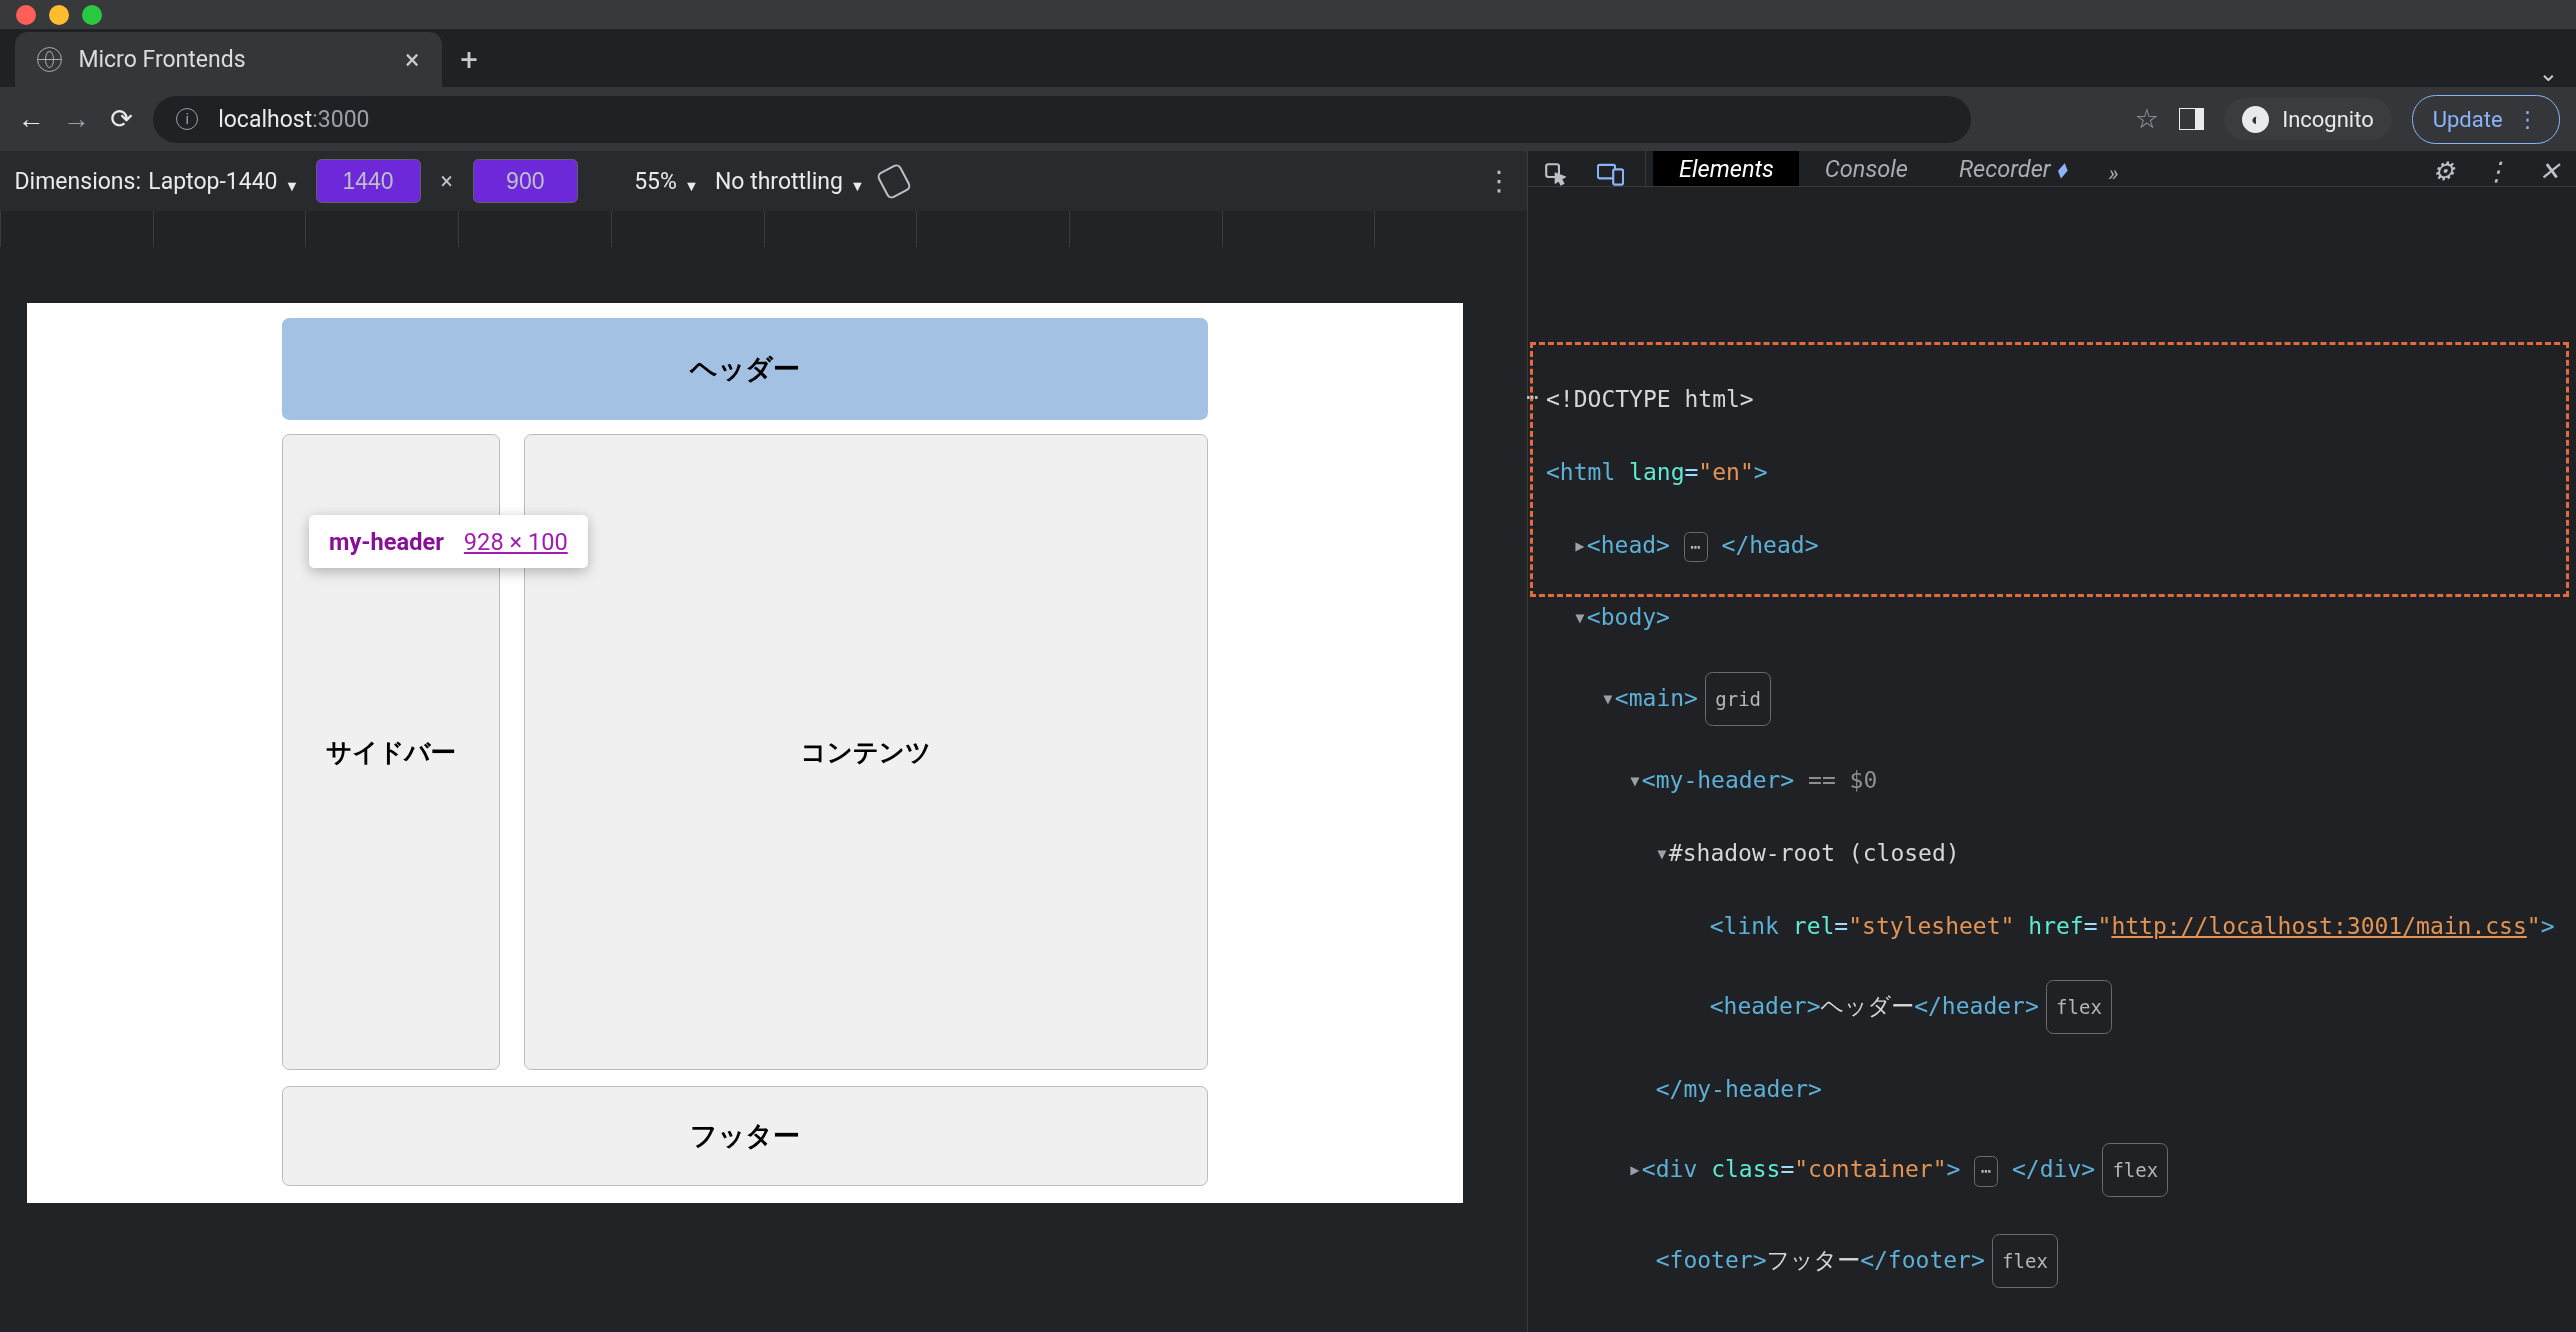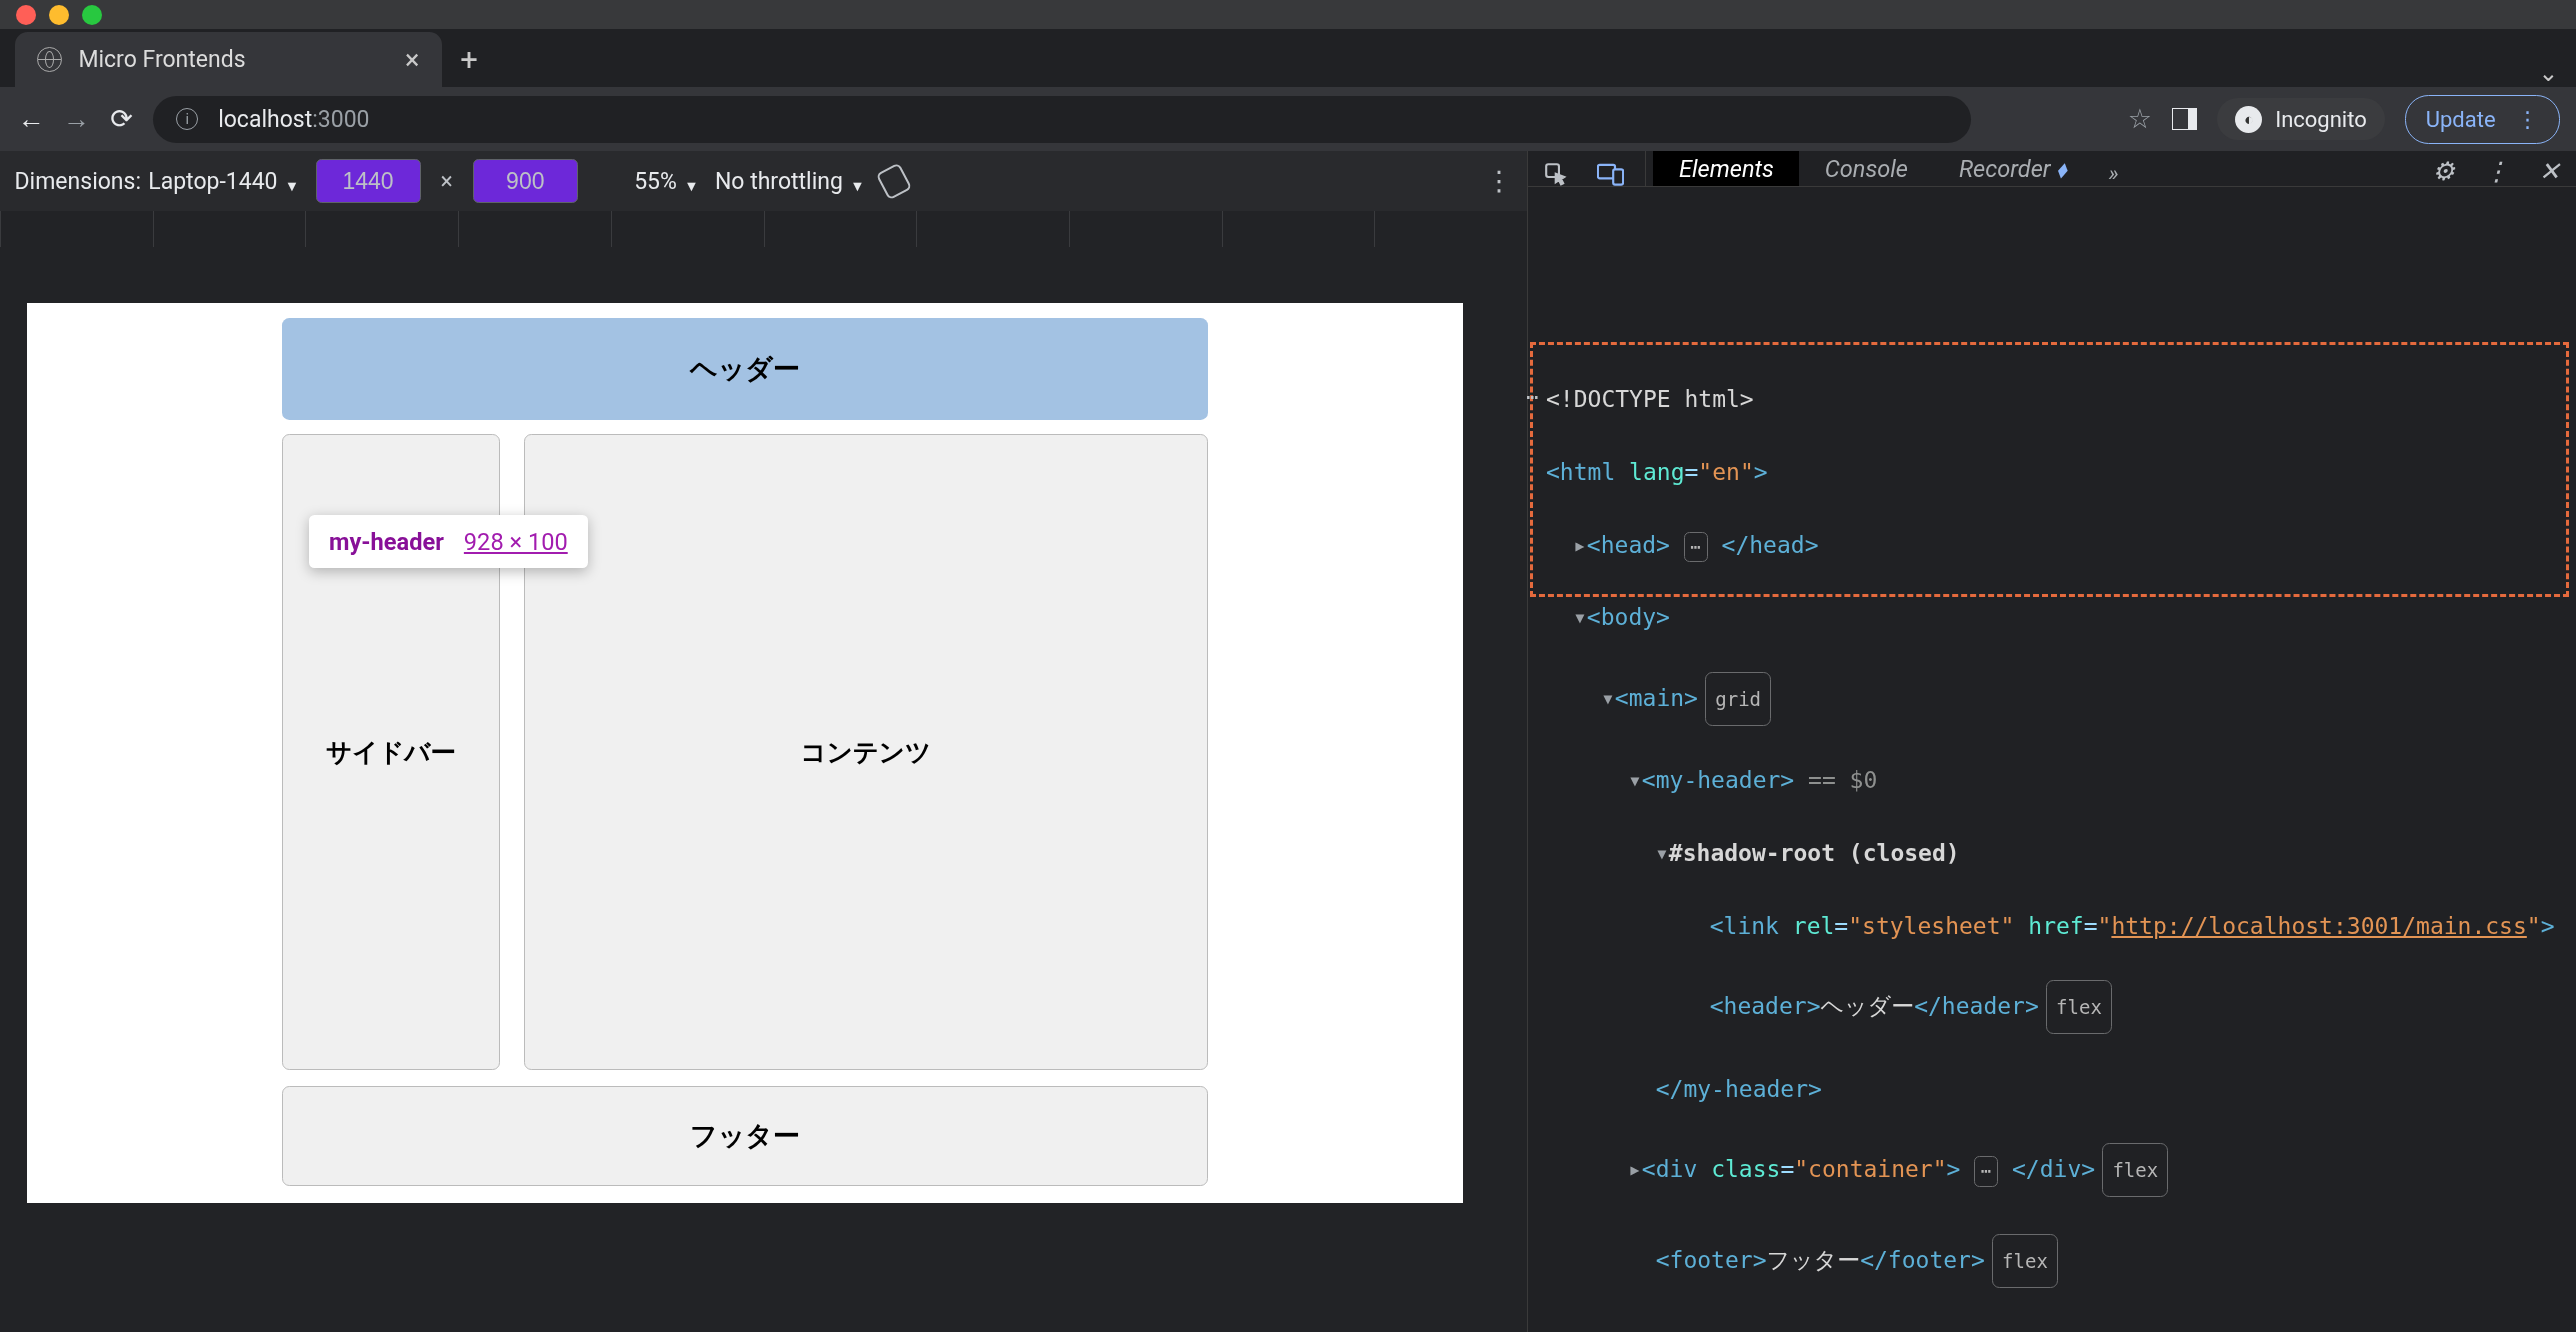--- a/index.html
+++ b/index.html
@@ -85,21 +85,21 @@
   display:flex;align-items:center;justify-content:center;font-size:14.5px;color:#9aa0a6;margin-right:20px;
 }
 .omni .url-host{ color:#e8eaed;}
 .omni .url-port{ color:#9aa0a6;}
 .right-cluster{ display:flex; align-items:center; gap:20px; margin-left:auto;}
 .star-icon{ color:#9aa0a6; font-size:27px;}
 .panel-icon{ width:25.5px;height:22px;border:1.8px solid #e8eaed; position:relative;}
 .panel-icon::after{content:"";position:absolute;right:0;top:0;bottom:0;width:8.2px;background:#e8eaed;}
 .incognito-badge{ display:flex; align-items:center; gap:12.7px; background:#3b3c3f; padding:7.3px 18px; border-radius:23.6px;}
 .incognito-icon{ width:27px;height:27px;border-radius:50%;background:#e8eaed;display:flex;align-items:center;justify-content:center;color:#333;font-size:16.4px;}
-.update-btn{ display:flex; align-items:center; gap:21px; border:1.4px solid #8ab4f8; color:#8ab4f8; padding:11px 20px; border-radius:23.6px; font-size:22px;}
+.update-btn{ display:flex; align-items:center; gap:14px; border:1.4px solid #8ab4f8; color:#8ab4f8; padding:11px 20px; border-radius:23.6px; font-size:22px;}
 .update-btn .dots{ font-size:22px;}
 
 
 .split {
   display:flex;
   height: calc(1333px - 29px - 58px - 64px);
 }
 .page-side {
   width: 1527px;
   background:#292a2d;
@@ -219,21 +219,21 @@
   padding:12.7px 18px 7.3px;
   font-family: Menlo, Consolas, monospace;
   font-size:23px;
   line-height:1.58;
   white-space: pre;
   position:relative;
   color:#9cdcfe;
 }
 .dom-tree .ln{ display:block; }
 .ind1{padding-left:27px;} .ind2{padding-left:55px;} .ind3{padding-left:82px;}
-.ind4{padding-left:109px;font-weight:bold;} .ind5{padding-left:136px;}
+.ind4{padding-left:109px;} .ind5{padding-left:136px;}
 .tag-br{ color:#5db0d7;}
 .tag-name{ color:#5db0d7;}
 .attr-name{ color:#5eead4;}
 .attr-val{ color:#e39454;}
 .txt{ color:#d7d7d7;}
 .pill{ display:inline-block; padding:11px 9px; border:0.9px solid #6a6b6d; border-radius:7.3px; color:#b6b6b6; font-size:19px; margin-left:7.3px;}
 .collapsed-dots{ display:inline-block; border:0.9px solid #6a6b6d; border-radius:5.5px; color:#b6b6b6; padding:0 5.5px; font-size:18px;}
 .selected-0{ color:#8e908f; }
 .arrow{ color:#9aa0a6;}
 

